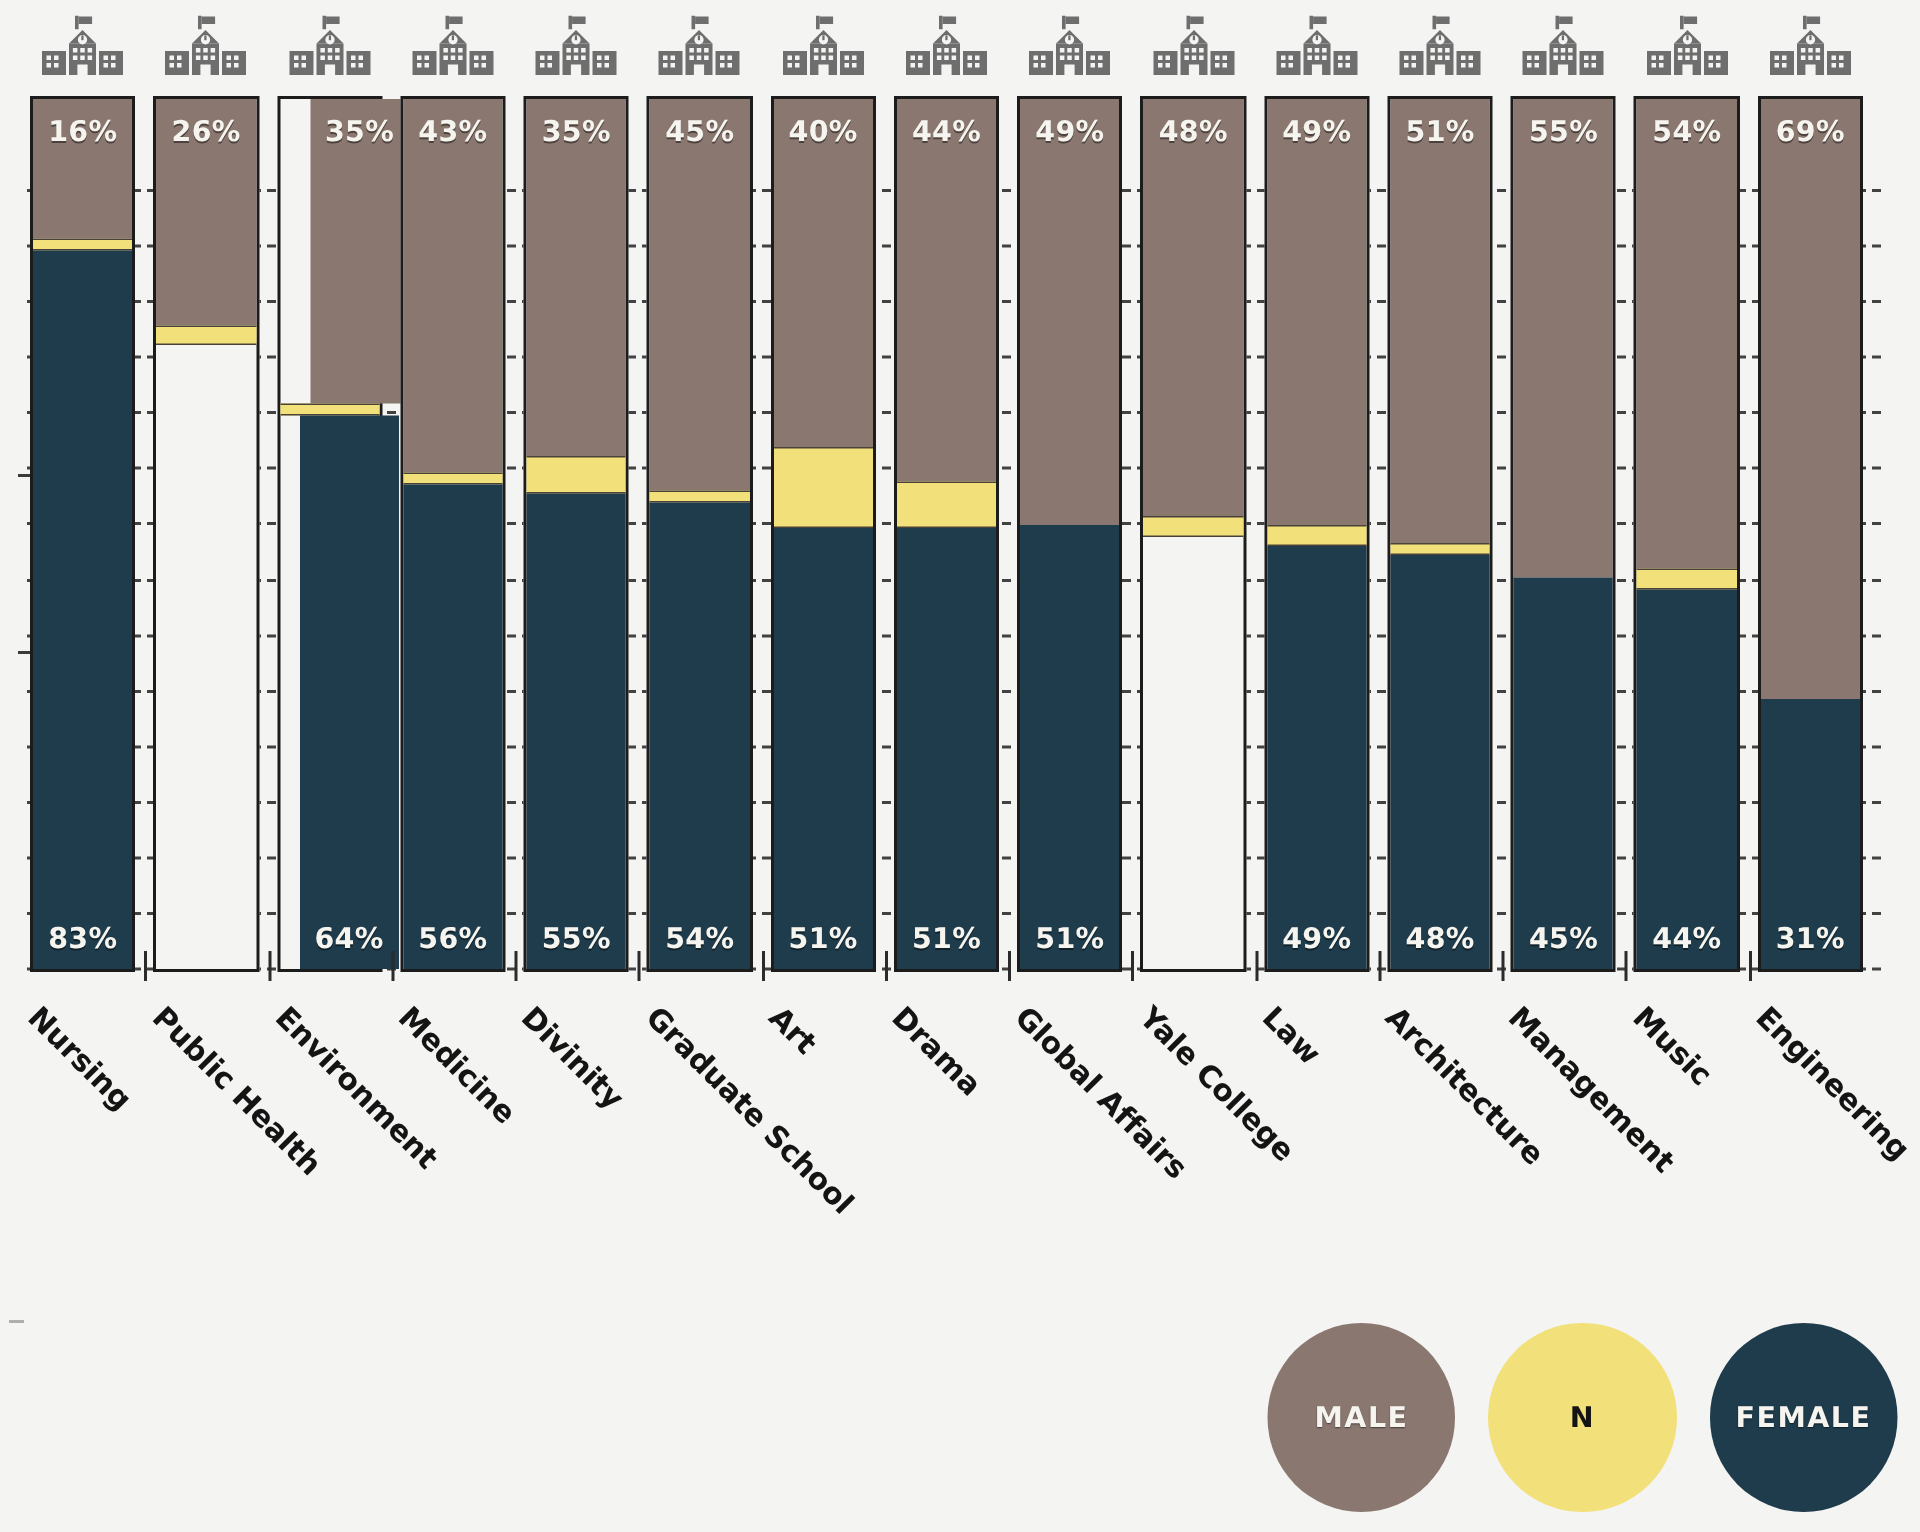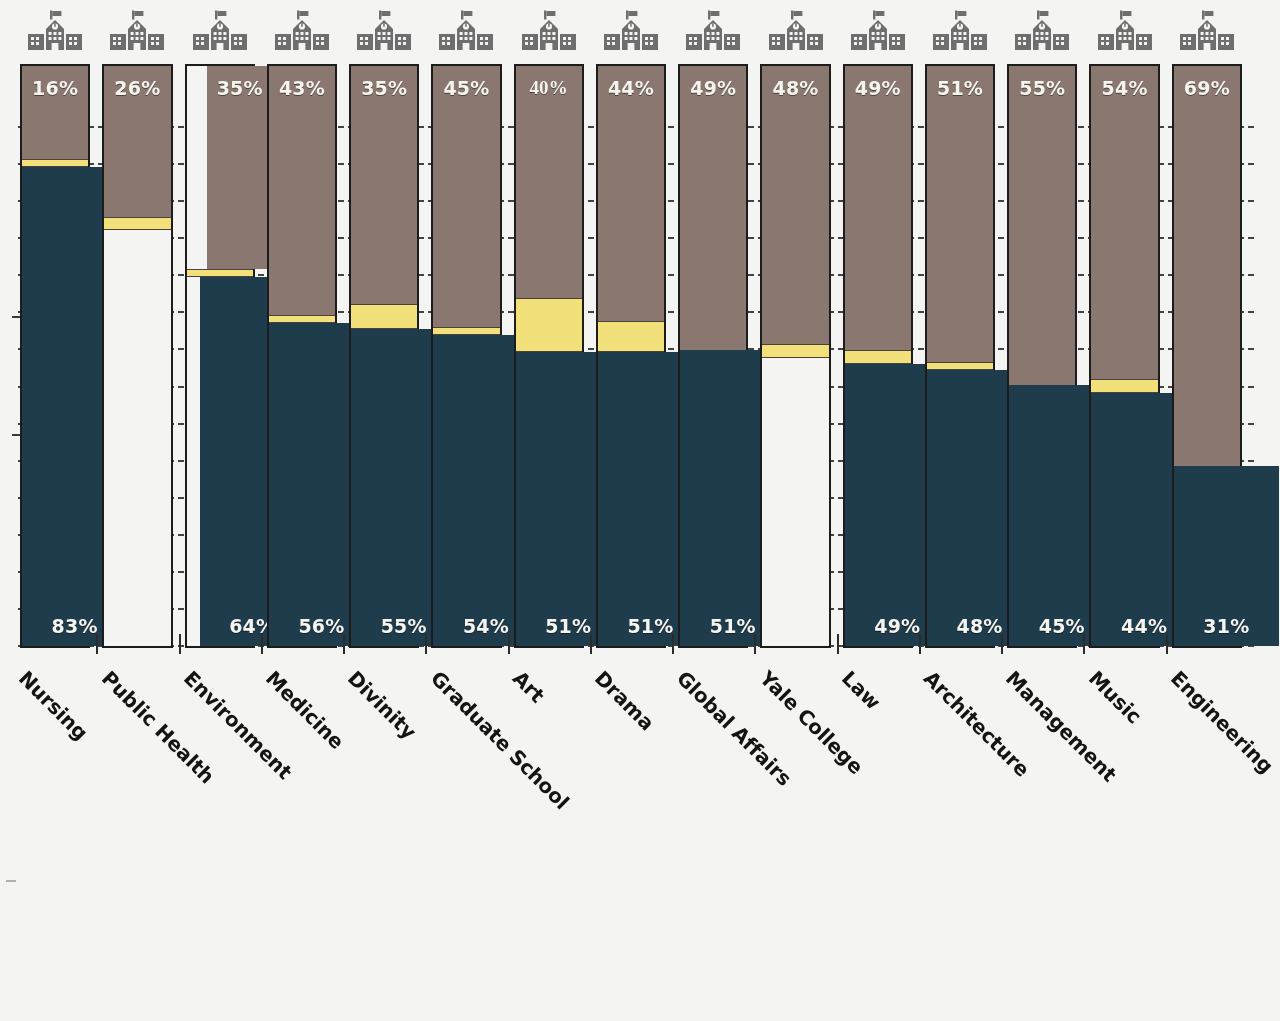--- a/index.html
+++ b/index.html
@@ -78,21 +78,21 @@
     flex-direction: column;
     background: #f4f4f2;
   }
 
   .seg {
     position: relative;
     width: 100%;
   }
   .seg-male   { background: #8a7770; }
   .seg-n      { background: #f2e07a; border-top: 1px solid #4a4238; border-bottom: 1px solid #4a4238; }
-  .seg-female { background: #1e3c4c; padding-left: 39px; }
+  .seg-female { background: #1e3c4c; }
 
   .seg-label {
     position: absolute;
     left: 0; right: 0;
     text-align: center;
     font-weight: 700;
     font-size: 19px;
     letter-spacing: 0.2px;
     color: #f6f4ef;
     text-shadow: 0 1px 0 rgba(0,0,0,.45);
@@ -463,21 +463,21 @@
       <rect x="45" y="27" width="3" height="3"></rect>
       <rect x="50" y="27" width="3" height="3"></rect>
       <rect x="45" y="32" width="3" height="3"></rect>
       <rect x="50" y="32" width="3" height="3"></rect>
     </g>
     <g fill="#6e6e6e">
       <rect x="30.2" y="13.6" width="1.5" height="3.2"></rect>
     </g>
   </svg></div>
         <div class="bar">
-          <div class="seg seg-male" style="flex: 0 0 40%; font-family: Liberation Serif, serif;">
+          <div class="seg seg-male" style="flex: 0 0 40%;">
             <span class="seg-label label-top">40%</span>
           </div>
           <div class="seg seg-n" style="flex: 0 0 9%;"></div>
           <div class="seg seg-female" style="flex: 1 1 auto;">
             <span class="seg-label label-bottom">51%</span>
           </div>
         </div>
       </div>
       <div class="gap-tick" style="left: 589.867px; bottom: 6px;"></div>
       <div class="bar-col" style="left: 595.867px; width: 70.2667px;">
@@ -814,20 +814,31 @@
           </div>
           <div class="seg seg-female" style="flex: 1 1 auto;">
             <span class="seg-label label-bottom">31%</span>
           </div>
         </div>
       </div>
     </div>
 
   <div class="stray-mark"></div>
 
+  <div class="legend" id="legend">
+      <div class="legend-item legend-male">
+        <span>MALE</span>
+      </div>
+      <div class="legend-item legend-n">
+        <span>N</span>
+      </div>
+      <div class="legend-item legend-female">
+        <span>FEMALE</span>
+      </div>
+    </div>
 
 <div class="cat-label" style="left: 31.2427px;">Nursing</div>
     <div class="cat-label" style="left: 113.509px;">Public Health</div>
     <div class="cat-label" style="left: 195.776px;">Environment</div>
     <div class="cat-label" style="left: 278.043px;">Medicine</div>
     <div class="cat-label" style="left: 360.309px;">Divinity</div>
     <div class="cat-label" style="left: 442.576px;">Graduate School</div>
     <div class="cat-label" style="left: 524.843px;">Art</div>
     <div class="cat-label" style="left: 607.109px;">Drama</div>
     <div class="cat-label" style="left: 689.376px;">Global Affairs</div>

